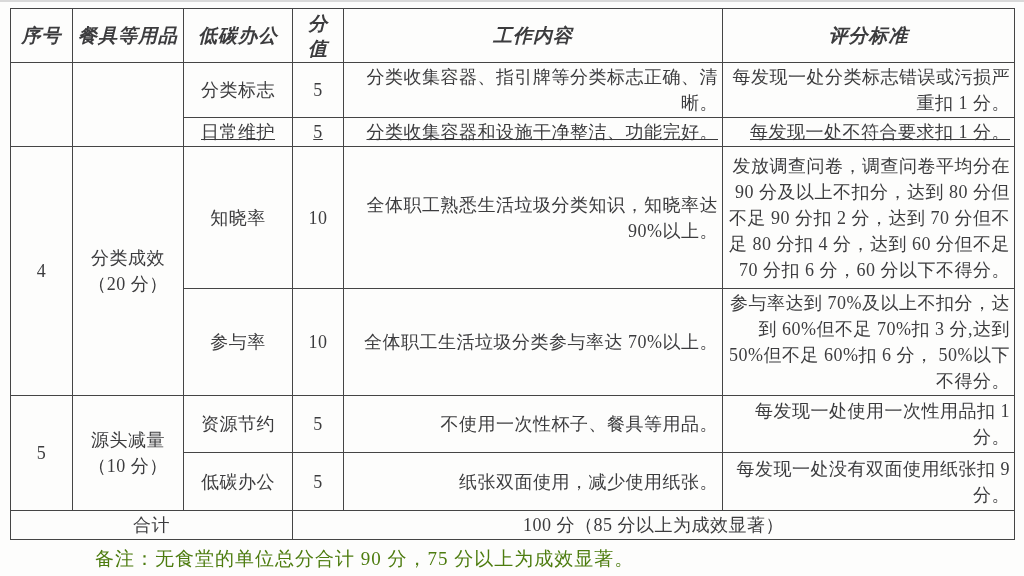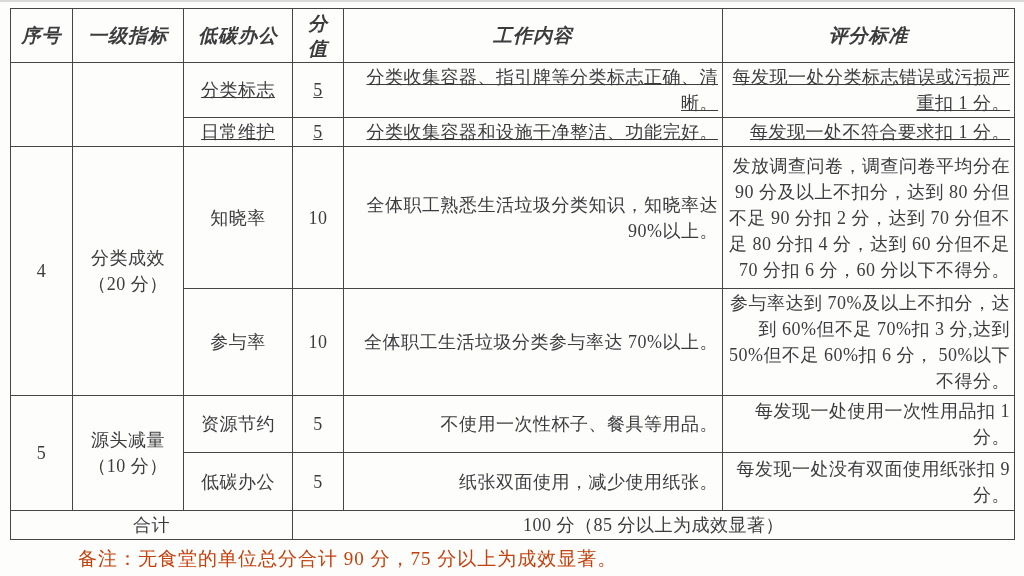--- a/index.html
+++ b/index.html
@@ -53,55 +53,55 @@
   .cell-center {
     text-align: center;
     white-space: pre-line;
   }
   .cell-text {
     text-align: right;
     padding-left: 8px;
     padding-right: 5px;
   }
   tr.row-header  { height: 54px; font-style: italic; }
-  tr.row-signs   { height: 55px; text-decoration: underline; }
+  tr.row-signs   { height: 55px; }
   tr.row-maint   { height: 28px; text-decoration: underline; }
   tr.row-aware   { height: 142px; }
   tr.row-part    { height: 103px; }
   tr.row-save    { height: 57px; }
   tr.row-paper   { height: 58px; }
   tr.row-total   { height: 21px; }
   .note {
     position: absolute;
-    left: 78px;
+    left: 95px;
     top: 546px;
     font-size: 19px;
     letter-spacing: 1px;
-    color: #c2410c;
+    color: #4d7c0f;
   }
 </style>
 </head>
 <body>
 
 <div class="page">
   <div class="page-top-edge"></div>
 
   <table class="score-table">
     <colgroup>
       <col style="width:62px">
       <col style="width:111px">
       <col style="width:109px">
       <col style="width:51px">
       <col style="width:379px">
       <col style="width:292px">
     </colgroup>
     <thead>
       <tr class="row-header">
         <th>序号</th>
-        <th>一级指标</th>
+        <th>餐具等用品</th>
         <th>低碳办公</th>
         <th>分
 值</th>
         <th>工作内容</th>
         <th>评分标准</th>
       </tr>
     </thead>
     <tbody>
       <tr class="row-signs">
         <td class="cell-center" rowspan="2"></td>

